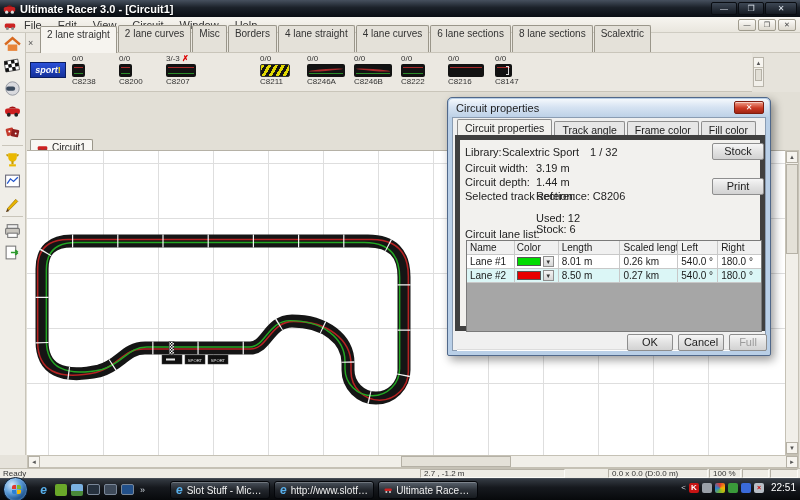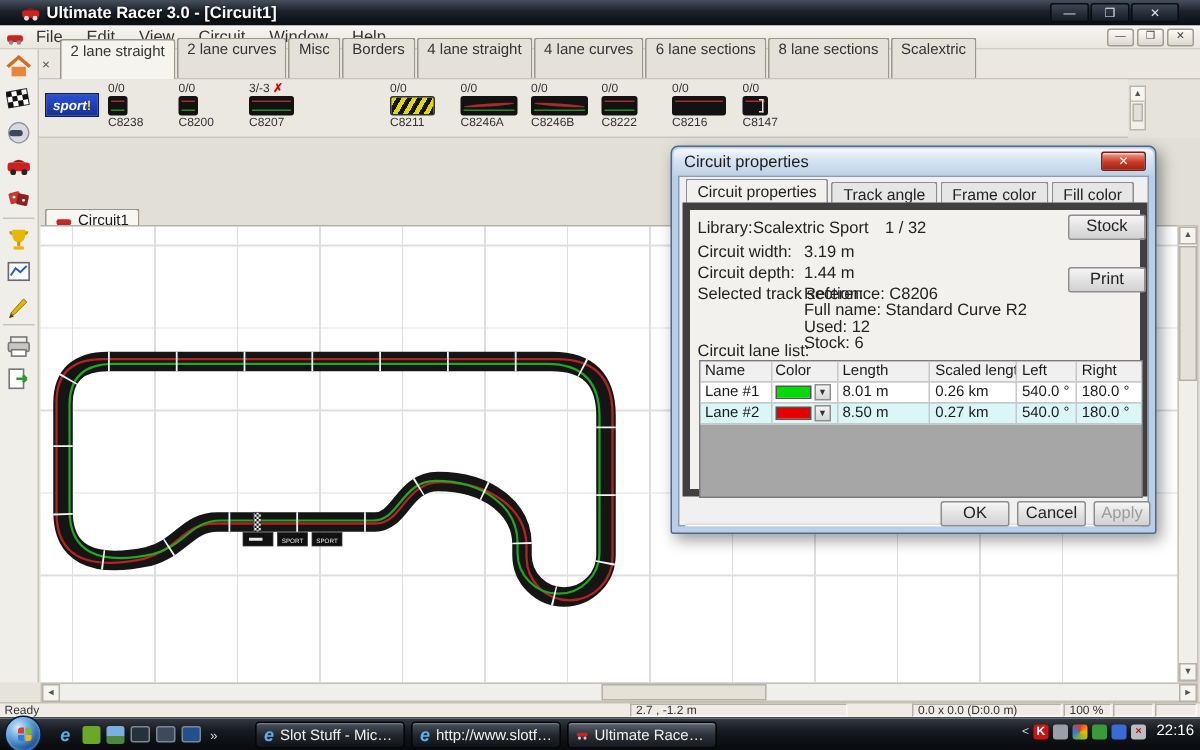--- a/index.html
+++ b/index.html
@@ -1,20 +1,20 @@
 <!DOCTYPE html>
 <html><head>
 <meta charset="utf-8">
 <style>
   html,body{margin:0;padding:0;background:#555;}
   *{box-sizing:border-box;font-family:"Liberation Sans",sans-serif;}
   .screen{position:relative;width:800px;height:500px;overflow:hidden;background:#e6e3db;font-size:11px;color:#1a1a1a;}
   .abs{position:absolute;}
   
-  .titlebar{left:0;top:0;width:800px;height:17px;background:linear-gradient(#46505e 0%,#1b2129 45%,#0a0e14 100%);color:#fff;display:flex;align-items:center;padding:0 14px;}
+  .titlebar{left:0;top:0;width:800px;height:17px;background:linear-gradient(#46505e 0%,#1b2129 45%,#0a0e14 100%);color:#fff;display:flex;align-items:center;padding:0 3px;}
   .titlebar .ttl{font-weight:bold;font-size:11px;margin-left:4px;text-shadow:0 1px 2px #000;}
   .wbtn{width:26px;height:13px;margin-left:1px;background:linear-gradient(#3d4754,#151a22);border:1px solid #0a0d12;border-radius:2px;color:#dfe6ee;font-size:8px;line-height:11px;text-align:center;}
   
   .menubar{left:0;top:17px;width:800px;height:16px;background:linear-gradient(#f7f5f0,#e9e6de);border-bottom:1px solid #cfccc2;display:flex;align-items:center;padding:0 4px;}
   .menubar .mi{padding:0 8px;font-size:11px;color:#333;}
   .mdibtn{width:18px;height:12px;margin-left:2px;background:linear-gradient(#fcfbf8,#ddd9cf);border:1px solid #a09c8e;border-radius:2px;color:#444;font-size:7px;line-height:10px;text-align:center;}
   
   .catbar{left:0;top:33px;width:800px;height:20px;background:#ebe8e1;border-bottom:1px solid #c9c5ba;display:flex;align-items:flex-end;padding-left:26px;}
   .closex{position:absolute;left:28px;bottom:4px;font-size:9px;color:#555;}
   .cattabs{display:flex;margin-left:14px;}
@@ -398,21 +398,21 @@
         <span class="lbl">Ultimate Racer 3.0 - ...</span>
       </div>
     <div class="tray">
       <span style="font-size:8px;color:#cfd6dd">&lt;</span>
       <span class="tri" style="background:#c81414;color:#fff">K</span>
       <span class="tri" style="background:#9aa0a8"></span>
       <span class="tri" style="background:conic-gradient(#e23a2e,#f5b800,#7db72c,#2a7fd4,#e23a2e)"></span>
       <span class="tri" style="background:#3a9a3a"></span>
       <span class="tri" style="background:#3a6ad8"></span>
       <span class="tri" style="background:#b8bec6;color:#c00;font-size:7px">×</span>
-      <span class="clock">22:16</span>
+      <span class="clock">22:51</span>
     </div>
   </div>
 
   <div class="abs dlg">
     <div class="dlgtitle">
       <span>Circuit properties</span>
     </div>
     <div class="dlgclose">✕</div>
     <div class="dlgbody">
       <div class="dtabs">
@@ -424,21 +424,20 @@
       <div class="dpanel">
         <span class="frow" style="left:5px;top:6px">Library:</span>
         <span class="frow" style="left:42px;top:6px">Scalextric Sport</span>
         <span class="frow" style="left:130px;top:6px">1 / 32</span>
         <span class="frow" style="left:5px;top:22px">Circuit width:</span>
         <span class="frow" style="left:76px;top:22px">3.19 m</span>
         <span class="frow" style="left:5px;top:36px">Circuit depth:</span>
         <span class="frow" style="left:76px;top:36px">1.44 m</span>
         <span class="frow" style="left:5px;top:50px">Selected track section:</span>
         <span class="frow" style="left:76px;top:50px">Reference: C8206</span>
-        <span class="frow" style="left:76px;top:61px">Full name: Standard Curve R2</span>
         <span class="frow" style="left:76px;top:72px">Used: 12</span>
         <span class="frow" style="left:76px;top:83px">Stock: 6</span>
         <span class="frow" style="left:5px;top:88px;top:88px" style2="">Circuit lane list:</span>
         <div class="dbtn" style="left:252px;top:3px">Stock</div>
         <div class="dbtn" style="left:252px;top:38px">Print</div>
         <div class="ltable">
           <div class="trow hdr">
             <span class="tc c0">Name</span>
             <span class="tc c1">Color</span>
             <span class="tc c2">Length</span>
@@ -470,17 +469,17 @@
             <span class="tc c2">8.50 m</span>
             <span class="tc c3">0.27 km</span>
             <span class="tc c4">540.0 °</span>
             <span class="tc c5">180.0 °</span>
           </div>
         </div>
       </div>
       <div class="dsep"></div>
       <div class="dbtn" style="left:174px;top:216px;width:46px">OK</div>
       <div class="dbtn" style="left:225px;top:216px;width:46px">Cancel</div>
-      <div class="dbtn disabled" style="left:276px;top:216px;width:38px">Apply</div>
+      <div class="dbtn disabled" style="left:276px;top:216px;width:38px">Full</div>
     </div>
   </div>
 
 </div>
 
 </body></html>

